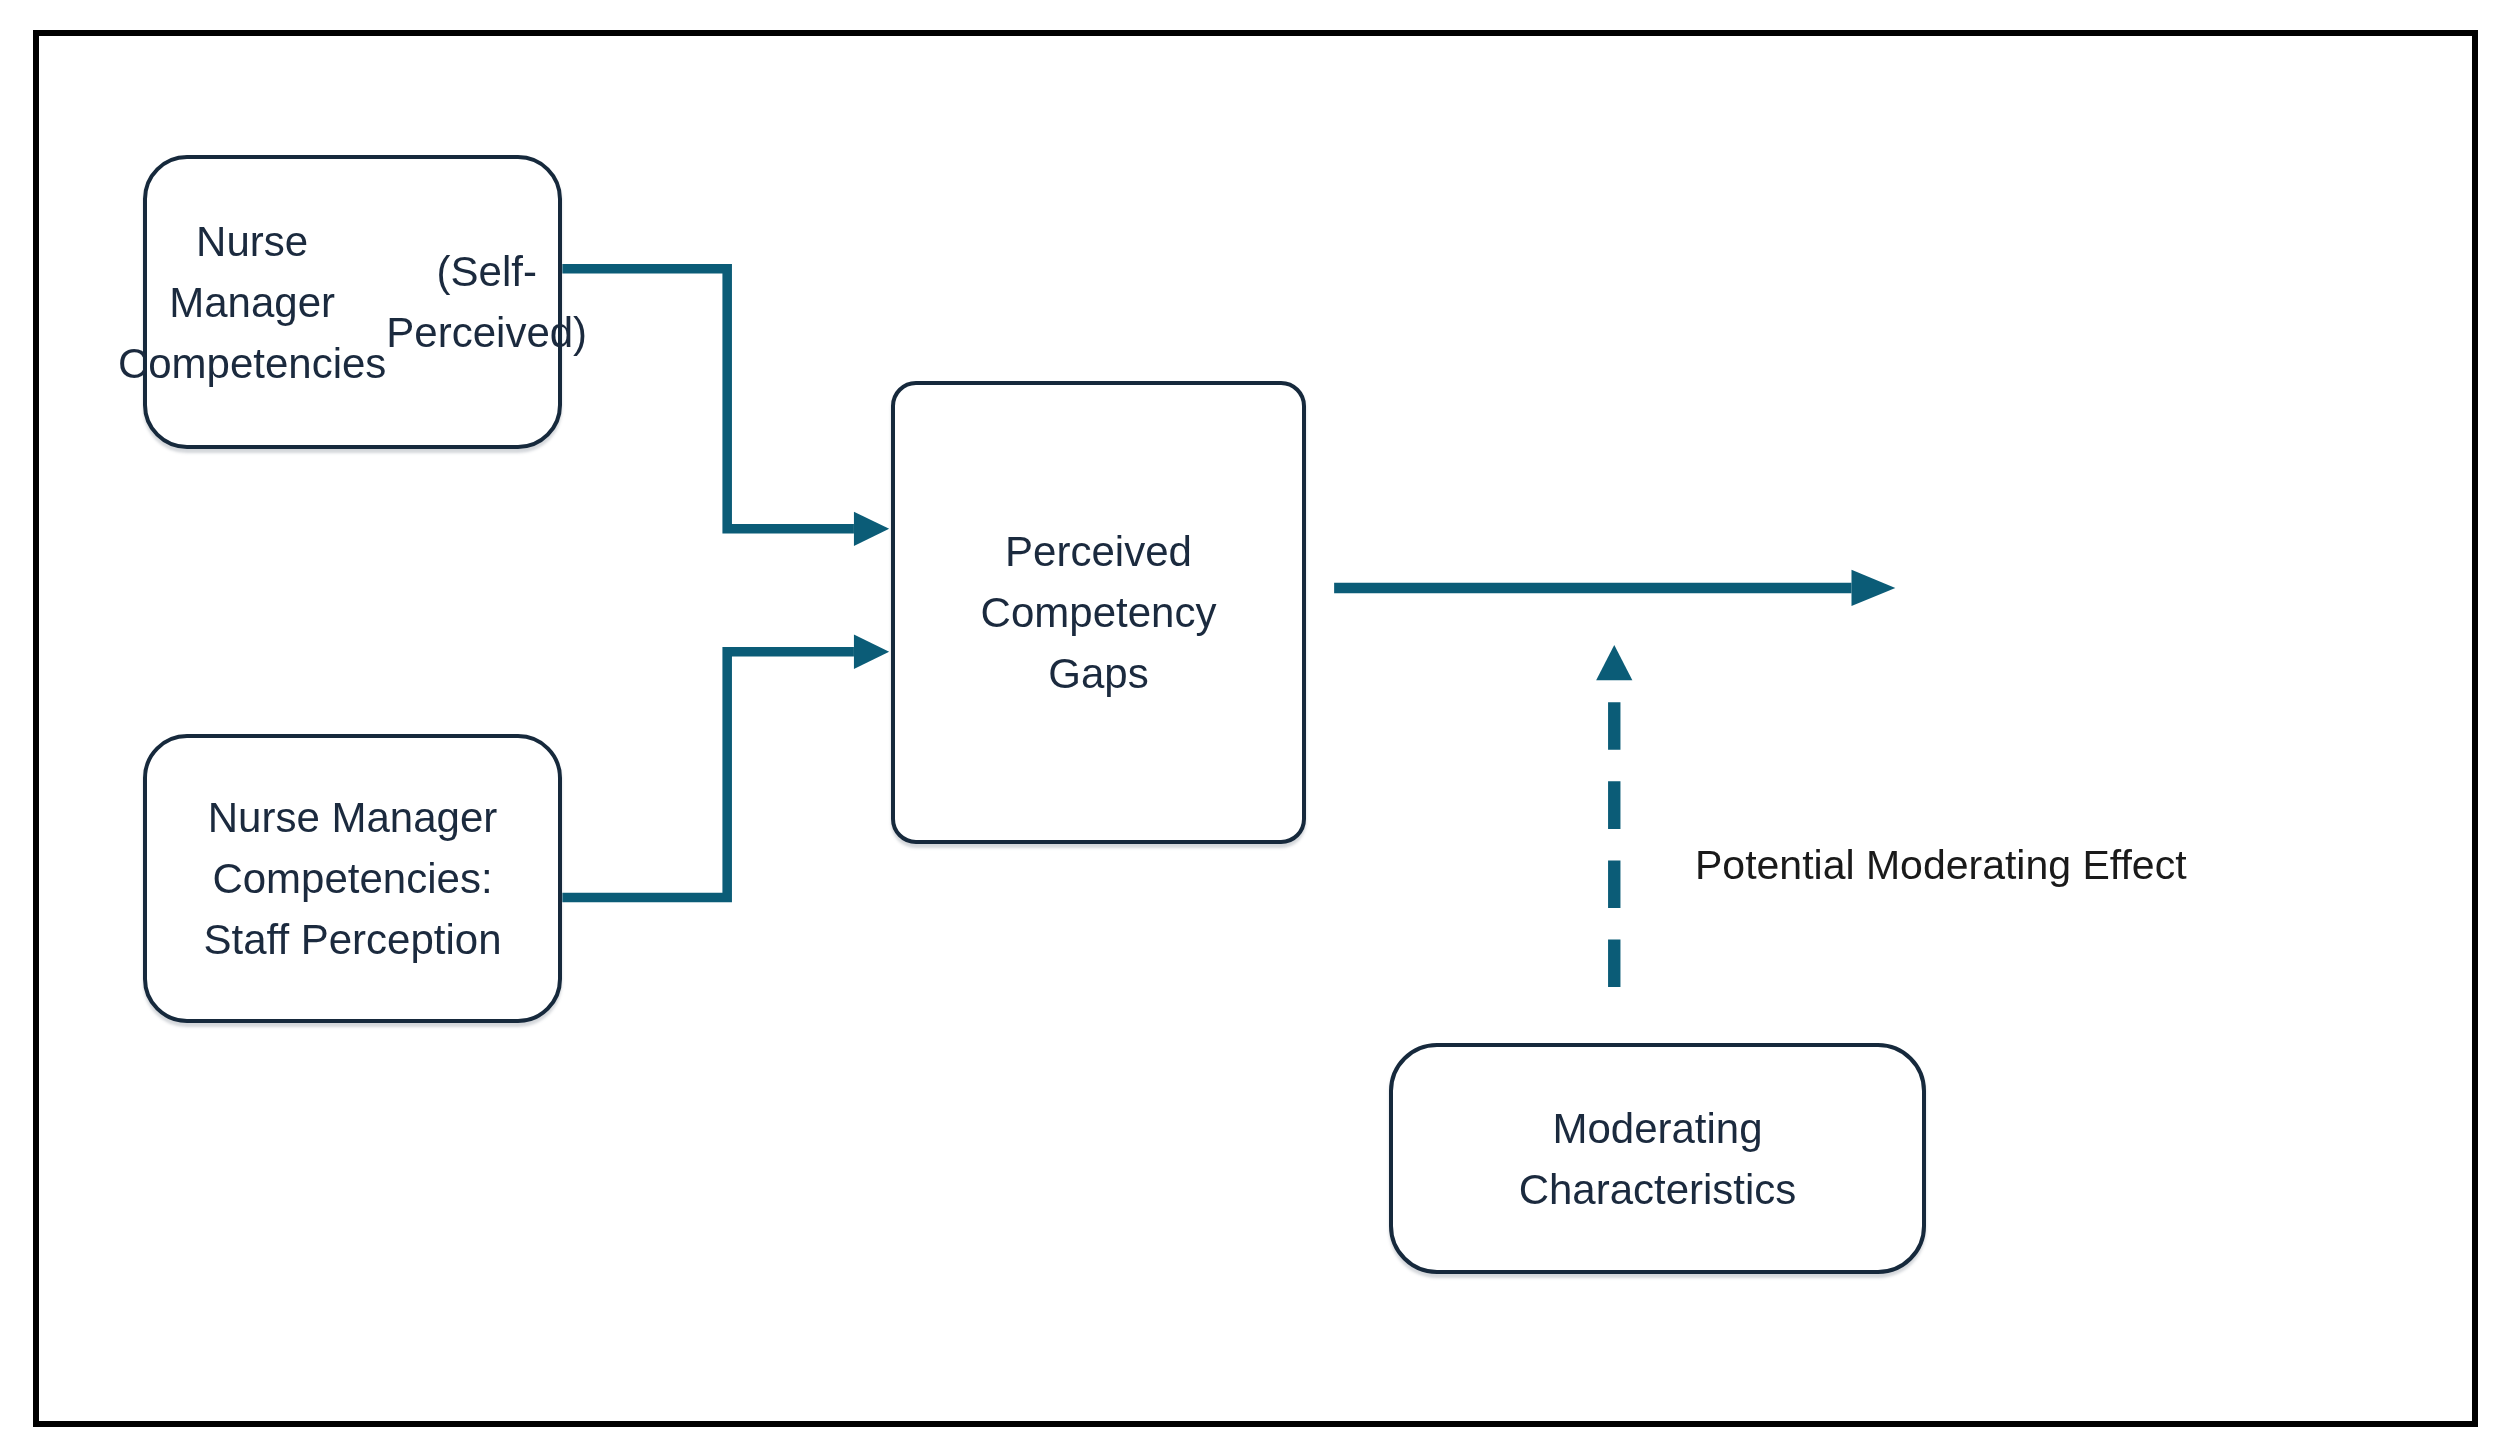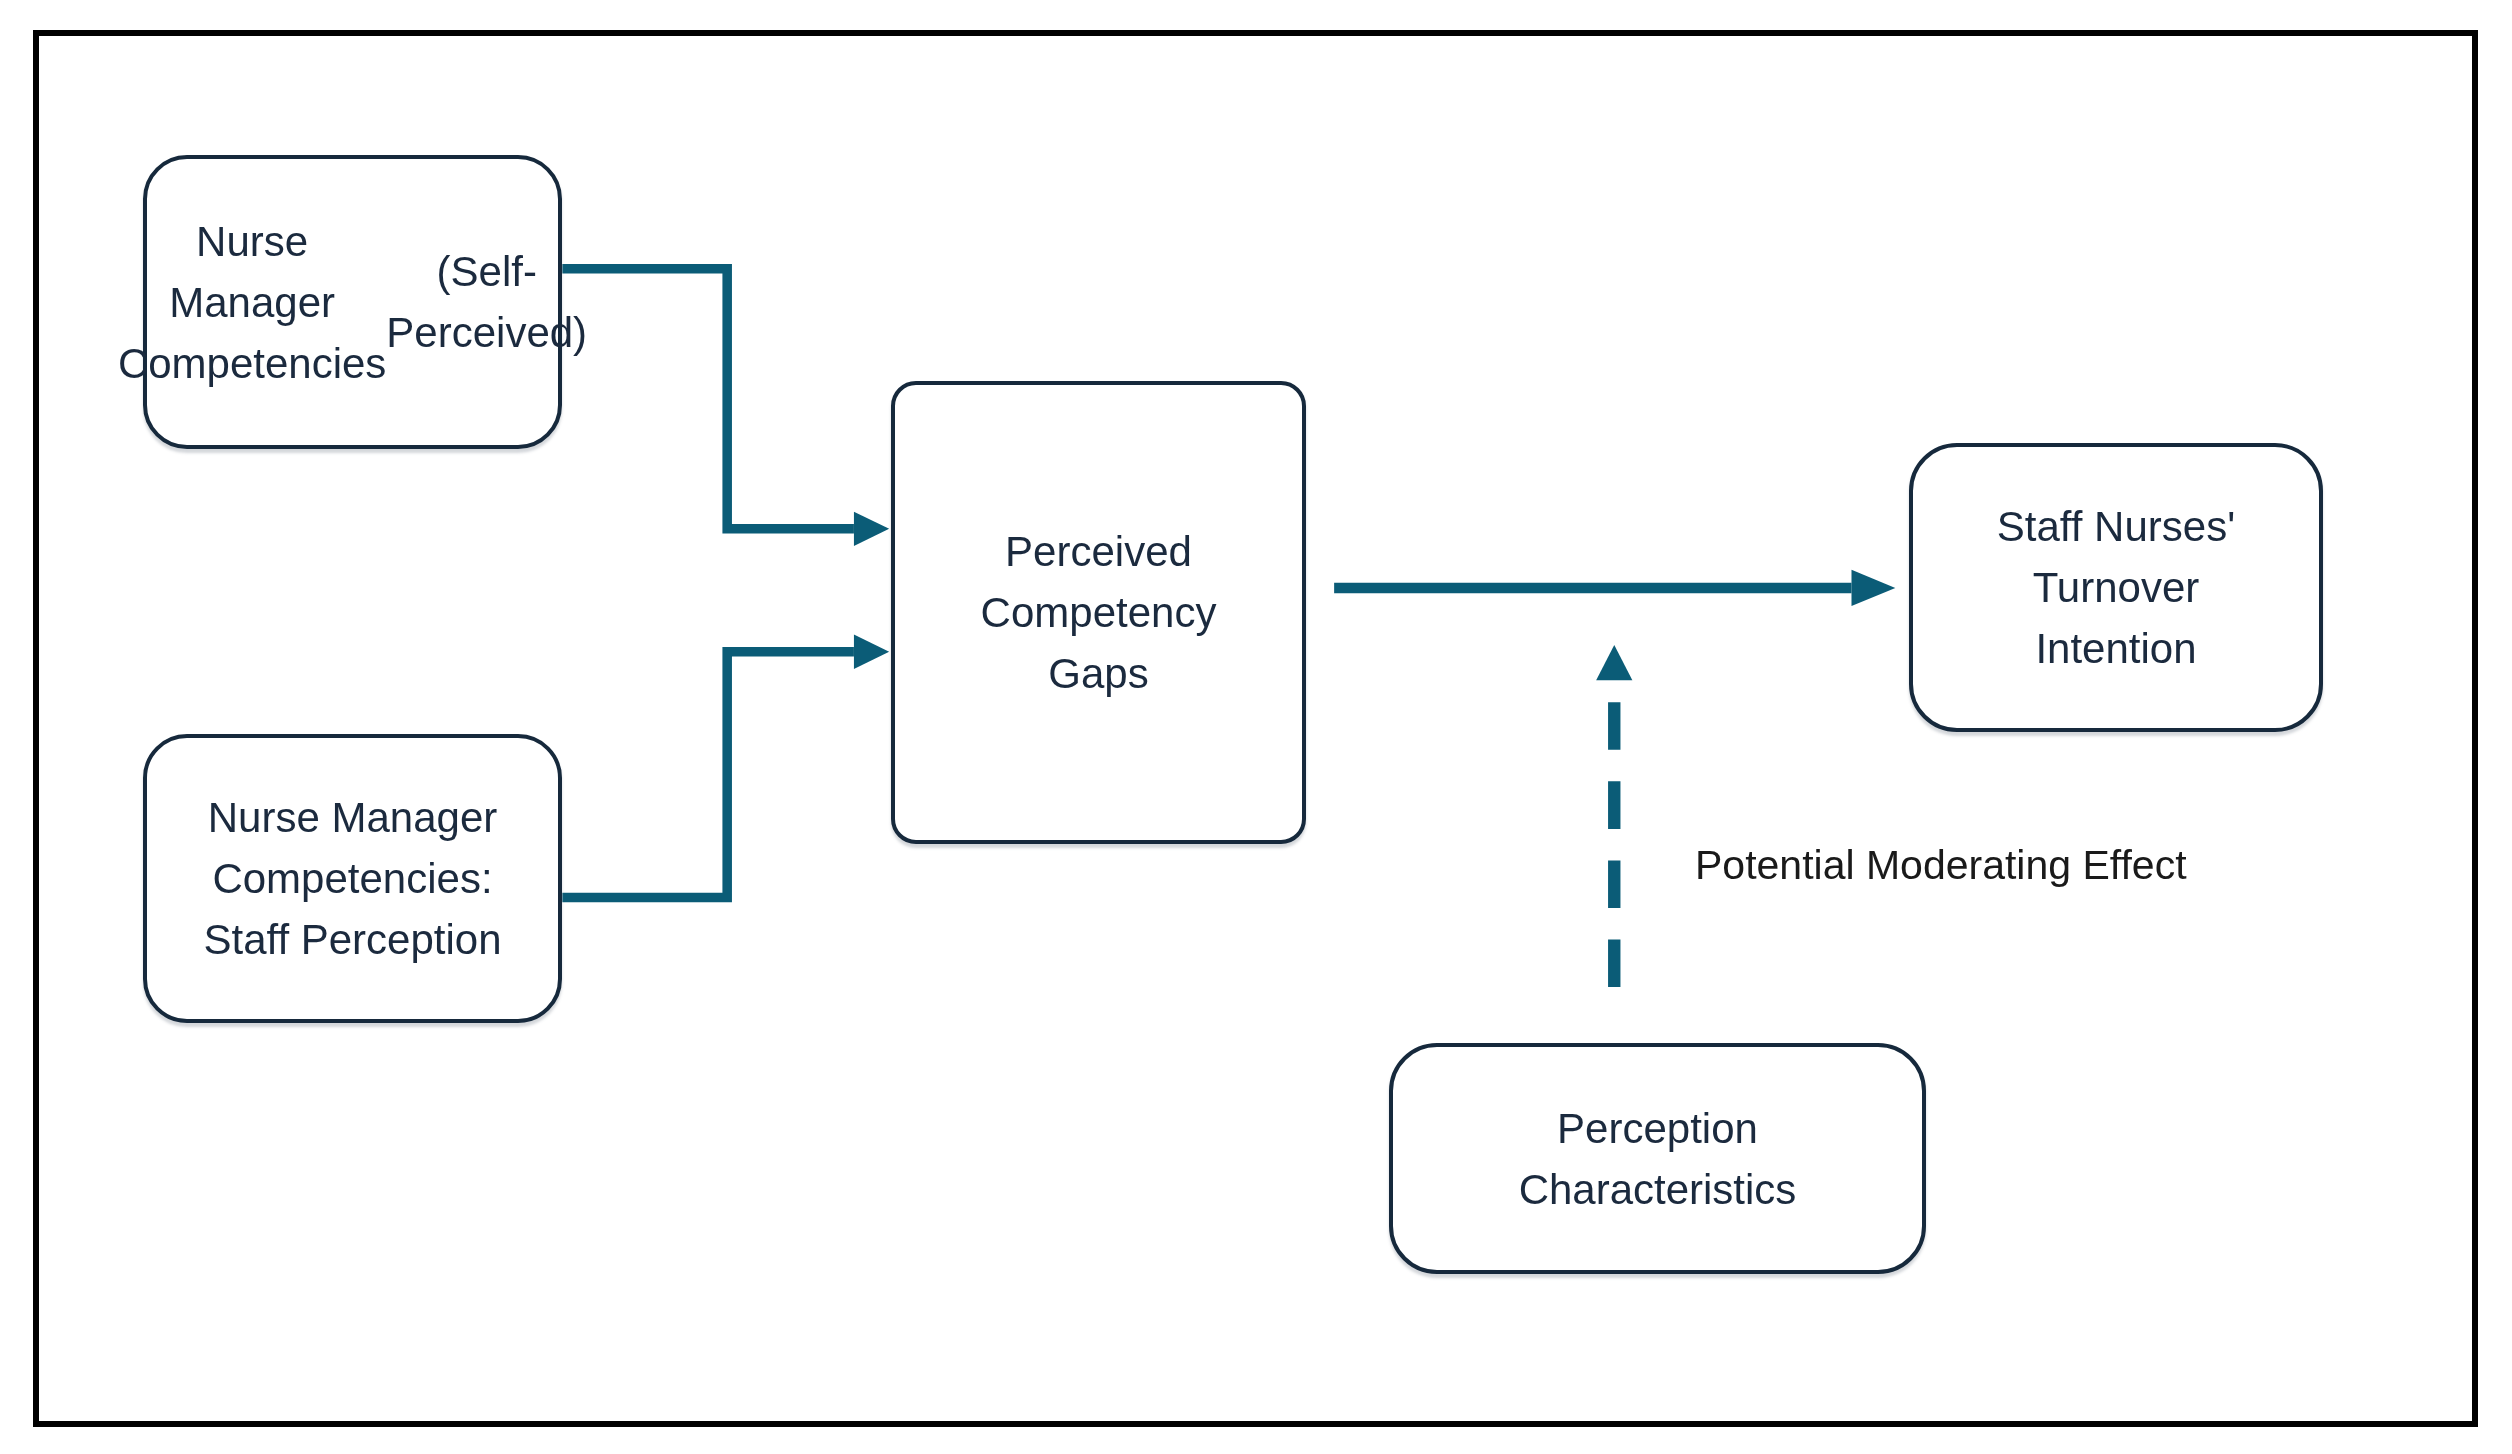--- a/index.html
+++ b/index.html
@@ -94,27 +94,22 @@
 Competencies:
 Staff Perception</div>
   </div>
 
   <div class="node" id="node-competency-gaps">
     <div class="node-text">Perceived
 Competency
 Gaps</div>
   </div>
 
-  <div class="node" id="node-turnover-intention">
-    <div class="node-text">Staff Nurses'
-Turnover
-Intention</div>
-  </div>
 
   <div class="node" id="node-demographics">
-    <div class="node-text">Perception
+    <div class="node-text">Moderating
 Characteristics</div>
   </div>
 
   <div class="moderating-label">Potential Moderating Effect</div>
 
 </div>
 
 
 </body></html>

